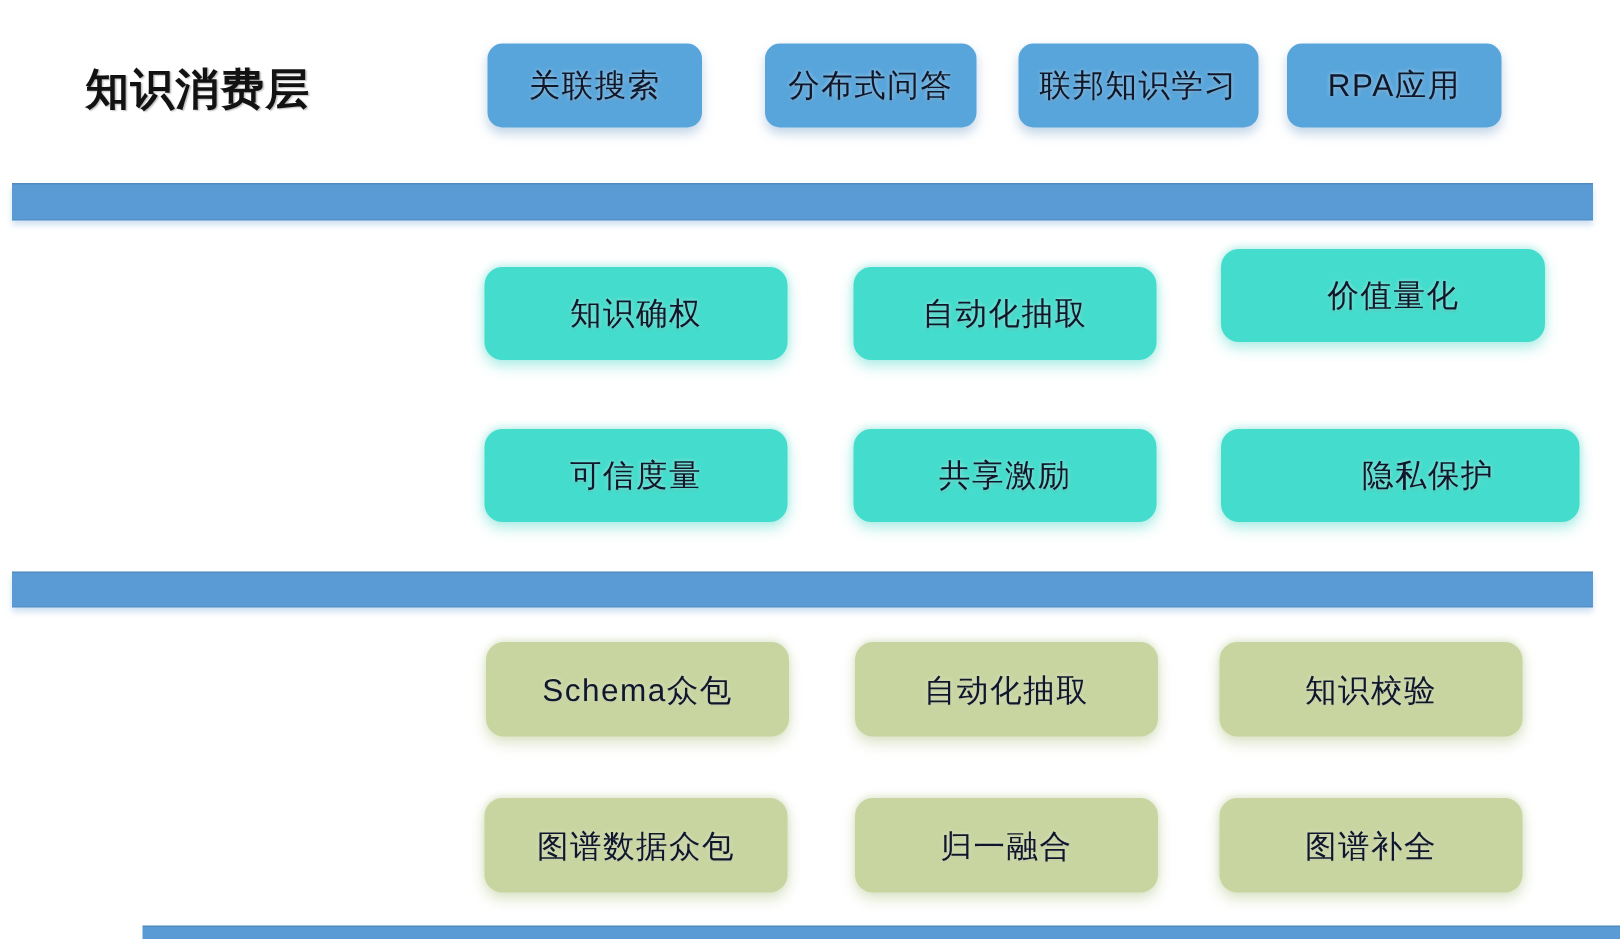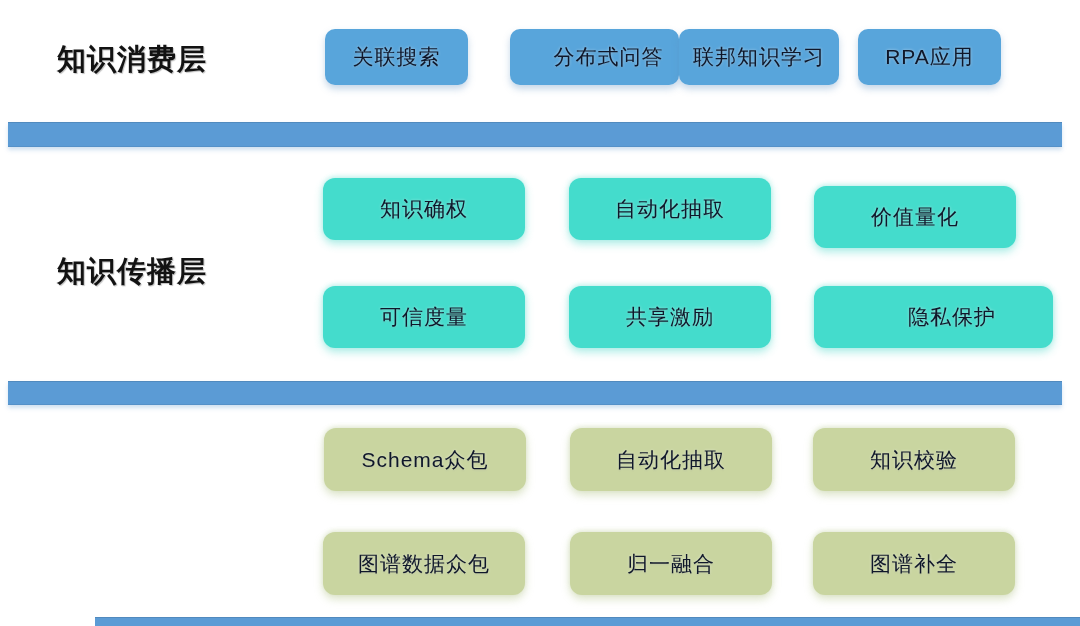--- a/index.html
+++ b/index.html
@@ -81,35 +81,34 @@
 </style>
 </head>
 <body>
 
 <div id="canvas">
 
   <div class="layer-label" style="top:40px;">知识消费层</div>
 
   <div class="node node-blue" style="left:325px; width:143px;">关联搜索</div>
 
-  <div class="node node-blue" style="left:510px; width:141px;padding-left:28px;">分布式问答</div>
+  <div class="node node-blue" style="left:510px; width:141px;">分布式问答</div>
 
   <div class="node node-blue" style="left:679px; width:160px;">联邦知识学习</div>
 
   <div class="node node-blue" style="left:858px; width:143px;">RPA应用</div>
 
   <div class="divider" style="top:122px;"></div>
 
-  <div class="layer-label" style="top:252px;">知识传播层</div>
 
   <div class="node node-teal" style="left:323px; top:178px;">知识确权</div>
 
   <div class="node node-teal" style="left:569px; top:178px;">自动化抽取</div>
 
-  <div class="node node-teal" style="left:814px; top:186px;">价值量化</div>
+  <div class="node node-teal" style="left:814px; top:166px;padding-left:14px;">价值量化</div>
 
   <div class="node node-teal" style="left:323px; top:286px;">可信度量</div>
 
   <div class="node node-teal" style="left:569px; top:286px;">共享激励</div>
 
   <div class="node node-teal" style="left:814px; top:286px;padding-left:37px;">隐私保护</div>
 
   <div class="divider" style="top:381px; height:22px;"></div>
 
 

